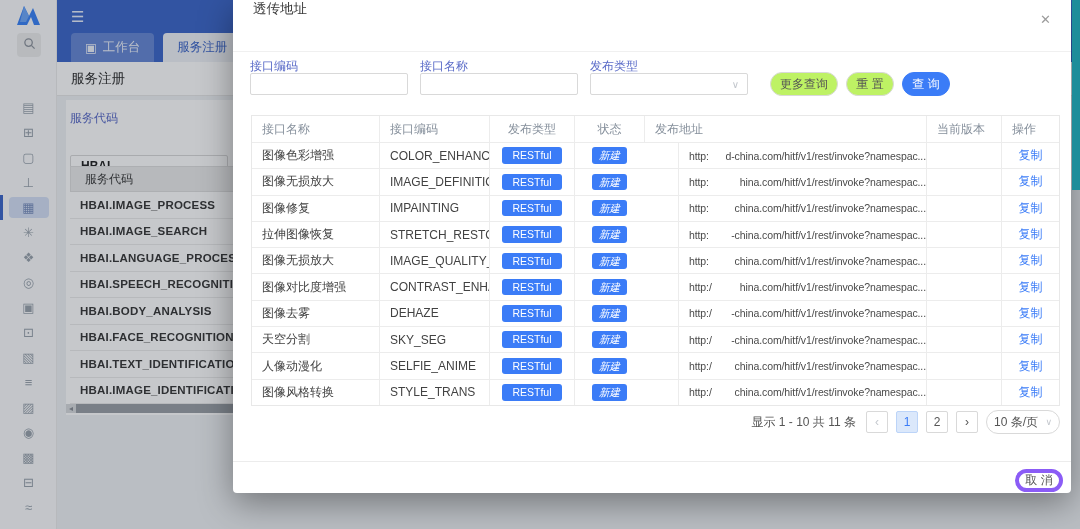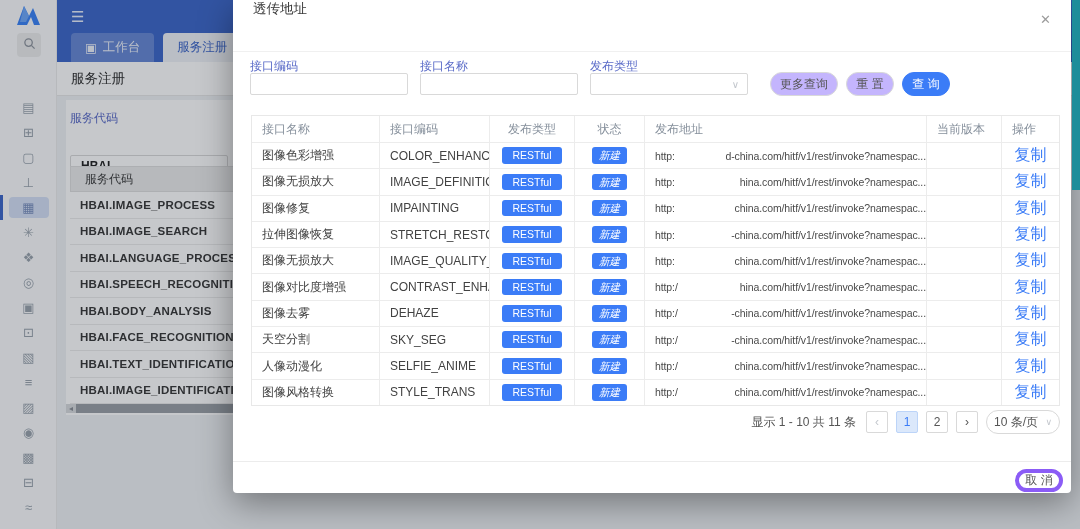--- a/index.html
+++ b/index.html
@@ -46,36 +46,36 @@
 
   
   .modal { position:absolute; left:233px; top:0; width:838px; height:493px; background:#fff; border-radius:0 0 4px 4px; box-shadow:0 10px 34px rgba(0,0,0,0.38); z-index:20; }
   .m-head { position:absolute; left:0; top:0; width:100%; height:52px; border-bottom:1px solid #f0f0f0; display:flex; align-items:flex-start; }
   .m-title { margin-left:20px; font-size:13.5px; color:#3a3a3a; }
   .m-close { position:absolute; right:20px; top:12px; color:#9b9b9b; font-size:13px; cursor:pointer; }
 
   .f-label { position:absolute; top:58px; font-size:12px; color:#5a6bc8; }
   .f-input { position:absolute; top:73px; width:158px; height:22px; border:1px solid #d9d9d9; border-radius:2px; background:#fff; }
   .f-select { display:flex; align-items:center; justify-content:flex-end; padding-right:8px; color:#c2c6cc; font-size:10px; cursor:pointer; }
-  .btn { position:absolute; top:72px; height:24px; border-radius:12px; border:1px solid #d9d9d9; background:#c4b5fd; color:#555; font-size:12px; display:flex; align-items:center; justify-content:center; cursor:pointer; }
+  .btn { position:absolute; top:72px; height:24px; border-radius:12px; border:1px solid #d9d9d9; background:#bef264; color:#555; font-size:12px; display:flex; align-items:center; justify-content:center; cursor:pointer; }
   .btn.primary { background:#3b7cf7; border-color:#3b7cf7; color:#fff; }
 
   .table { position:absolute; left:18px; top:115px; width:809px; border:1px solid #e8e8e8; }
   .tr { display:grid; grid-template-columns:127px 110px 85px 70px 282px 75px 58px; }
   .thead { height:26px; color:#86909c; }
   .thead .td { font-size:12px; }
   .trow { height:26.3px; border-top:1px solid #ececec; color:#424242; }
   .td { display:flex; align-items:center; padding-left:10px; overflow:hidden; white-space:nowrap; border-left:1px solid #ececec; font-size:12px; }
   .td:first-child { border-left:none; }
   .td.center { justify-content:center; padding-left:0; }
   .badge { background:#3b7cf7; color:#fff; font-size:10.5px; border-radius:3px; padding:3px 10px; line-height:1; }
   .badge.sm { padding:3px 7px;font-style:italic; }
-  .url-cell { font-size:10.5px; color:#4a4a4a; letter-spacing:-0.1px; }
+  .url-cell { font-size:10.5px; color:#4a4a4a; letter-spacing:-0.1px;margin-left:34px; }
   .redact { display:inline-block; width:74px; height:12px; background:#fff; }
-  .link { color:#3b7cf7; cursor:pointer; text-decoration:none; font-size:16px; }
+  .link { color:#3b7cf7; cursor:pointer; text-decoration:none; font-size:12px; }
 
   .pagi { position:absolute; right:11px; top:410px; display:flex; align-items:center; gap:8px; }
   .pagi .summary { color:#555; font-size:12px; margin-right:2px; }
   .pg { width:22px; height:22px; border:1px solid #d9d9d9; border-radius:2px; background:#fff; display:flex; align-items:center; justify-content:center; color:#555; font-size:12px; cursor:pointer; }
   .pg.disabled { color:#c4c8ce; }
   .pg.current { background:#dbe8fb; border-color:#bcd4f8; color:#3b7cf7; }
   .page-size { height:24px; min-width:74px; border:1px solid #d9d9d9; border-radius:12px; background:#fff; display:flex; align-items:center; justify-content:space-between; padding:0 7px; color:#555; font-size:12px; cursor:pointer; }
   .page-size .chev { color:#c2c6cc; font-size:9px; margin-left:5px; }
 
   .m-foot { position:absolute; left:0; top:461px; width:100%; height:32px; border-top:1px solid #ececec; }

